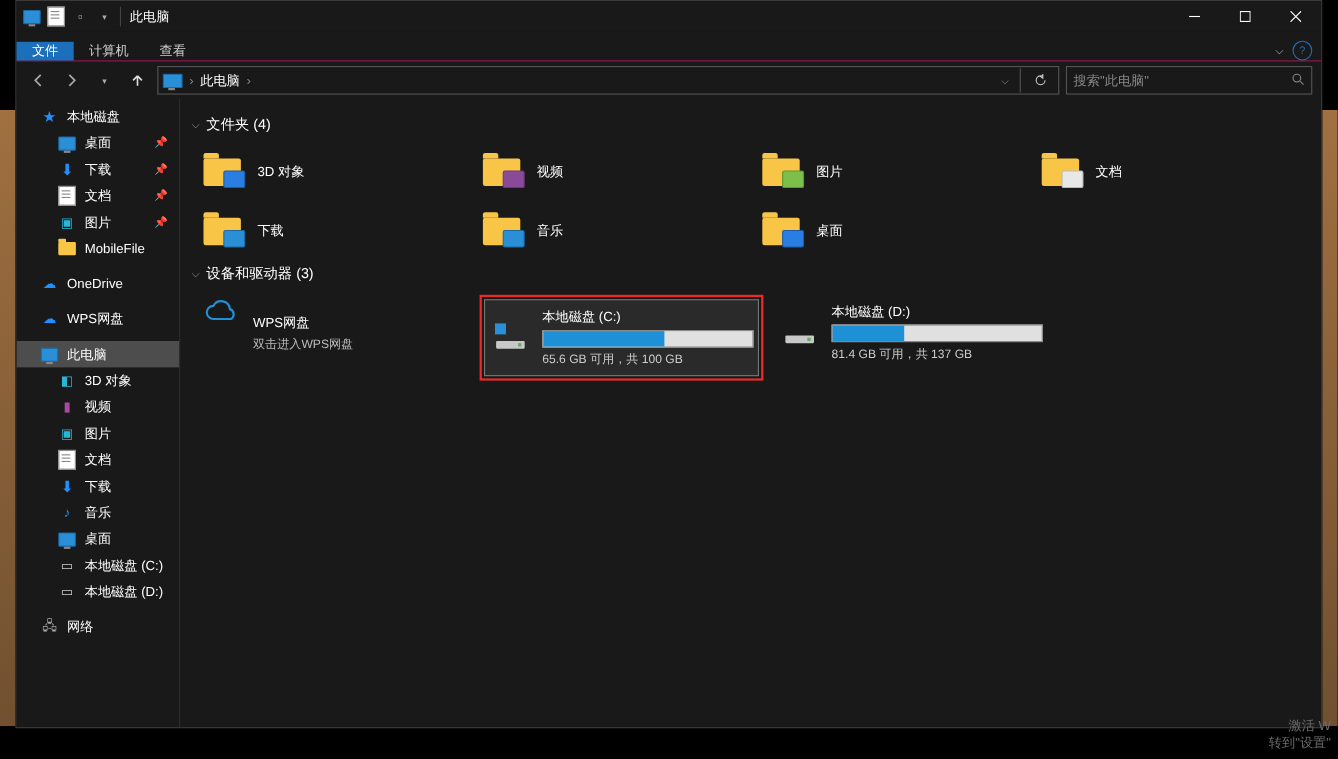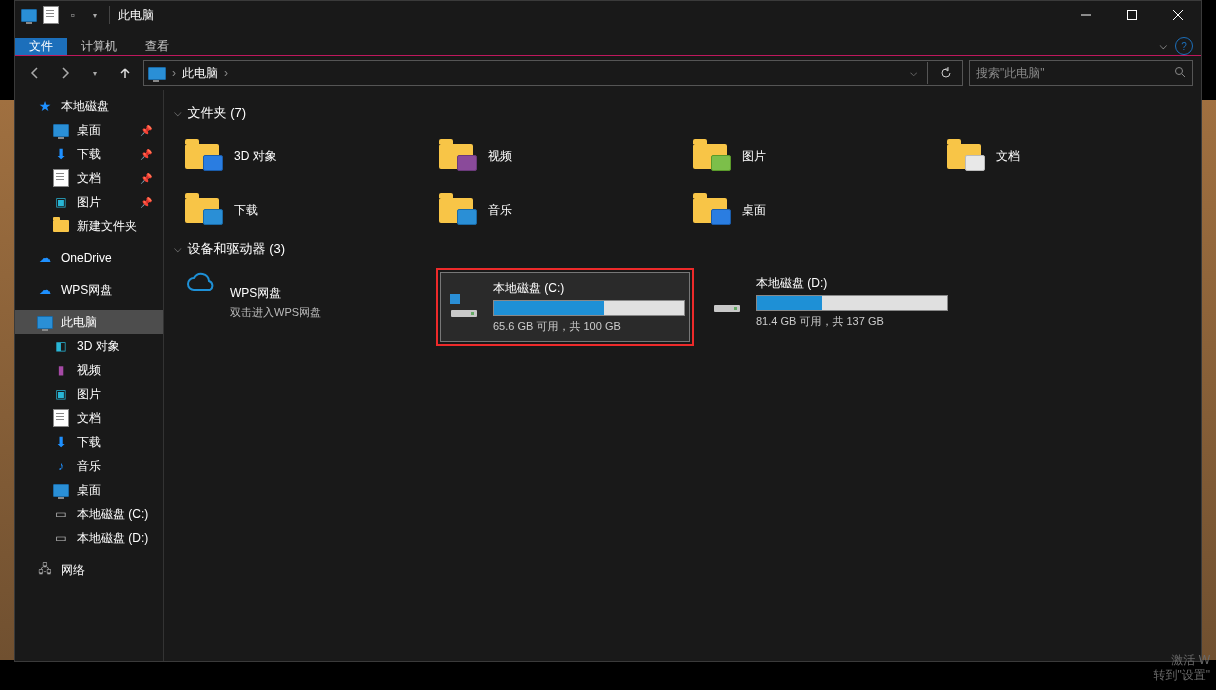--- a/index.html
+++ b/index.html
@@ -213,21 +213,21 @@
         </div>
       <div class="srow sub">
           <span class="ic pic">▣</span>
           <span>图片</span>
           <span class="pin">📌</span>
         </div>
       <div class="srow sub">
           <span class="ic">
             <span class="folder"></span>
           </span>
-          <span>新建文件夹</span>
+          <span>MobileFile</span>
         </div>
       <div class="sgap"></div>
       <div class="srow">
           <span class="ic onedrive">☁</span>
           <span>OneDrive</span>
         </div>
       <div class="sgap"></div>
       <div class="srow">
           <span class="ic onedrive">☁</span>
           <span>WPS网盘</span>
@@ -282,21 +282,21 @@
       <div class="sgap"></div>
       <div class="srow">
           <span class="ic net">🖧</span>
           <span>网络</span>
         </div>
     </div>
 
     <div class="content">
       <div class="grp-hdr">
         <span class="chev">⌵</span>
-        <span>文件夹 (7)</span>
+        <span>文件夹 (4)</span>
       </div>
       <div class="grid">
         <div class="folder-item">
             <span class="ic">
               <span class="folder-lg has-ov">
                 <span class="ov"></span>
               </span>
             </span>
             <span class="lab">3D 对象</span>
           </div>

